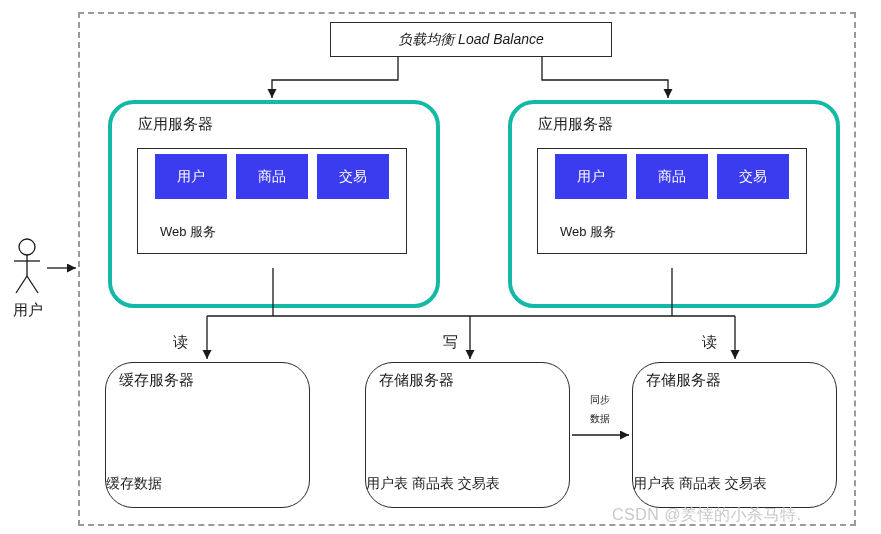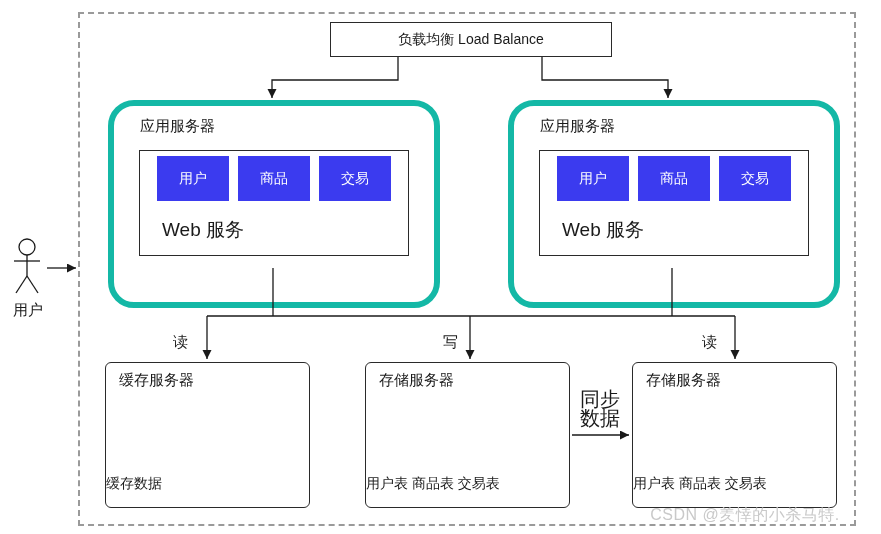--- a/index.html
+++ b/index.html
@@ -10,59 +10,60 @@
   .abs{position:absolute;}
   .dashed-frame{
     left:78px;top:12px;width:778px;height:514px;
     border:2px dashed #9a9a9a;box-sizing:border-box;
   }
   .lb-box{
     left:330px;top:22px;width:282px;height:35px;box-sizing:border-box;
     border:1px solid #2a2a2a;background:#fff;
     display:flex;align-items:center;justify-content:center;
     font-size:14px;
+    font-style:italic;
   }
   .app-box{
     top:100px;width:332px;height:208px;box-sizing:border-box;
-    border:6px solid #14b8a6;border-radius:26px;background:#fff;
+    border:4px solid #14b8a6;border-radius:26px;background:#fff;
   }
   .app-left{left:108px;}
   .app-right{left:508px;}
   .app-title{position:absolute;left:26px;top:11px;font-size:15px;}
   .web-rect{
     position:absolute;left:25px;top:44px;width:270px;height:106px;box-sizing:border-box;
     border:1px solid #2a2a2a;background:#fff;
   }
   .module-row{
     position:absolute;left:0;top:5px;width:100%;box-sizing:border-box;
     padding:0 17px;display:flex;justify-content:space-between;
   }
   .module{
     width:72px;height:45px;background:#3b3bef;color:#ffffff;
     display:flex;align-items:center;justify-content:center;font-size:14px;
   }
-  .web-label{position:absolute;left:22px;bottom:12px;font-size:19px;}
+  .web-label{position:absolute;left:22px;bottom:12px;font-size:13px;}
   .data-box{
     top:362px;width:205px;height:146px;box-sizing:border-box;
-    border:1px solid #2a2a2a;border-radius:6px;background:#fff;
+    border:1px solid #2a2a2a;border-radius:28px;background:#fff;
   }
   .cache-box{left:105px;}
   .main-box{left:365px;}
   .slave-box{left:632px;}
   .data-title{position:absolute;left:13px;top:8px;font-size:15px;}
   .cyl-wrap{position:absolute;left:50%;top:36px;transform:translateX(-50%);}
   .data-caption{position:absolute;left:0;top:112px;width:100%;text-align:left;font-size:14px;}
   .edge-label{font-size:15px;line-height:17px;}
   .lbl-read-left{left:173px;top:333px;}
   .lbl-write{left:443px;top:333px;}
   .lbl-read-right{left:702px;top:333px;}
-  .lbl-sync{left:574px;top:390px;width:52px;text-align:center;font-size:20px;line-height:19px;}
+  .lbl-sync{left:574px;top:390px;width:52px;text-align:center;font-size:10px;line-height:19px;}
   .actor-label{left:10px;top:301px;width:36px;text-align:center;font-size:15px;}
   .watermark{
-    left:612px;top:505px;width:266px;text-align:center;
+    left:612px;top:505px;width:266px;text-align:left;
     font-size:16px;color:#c9c9c9;letter-spacing:0.5px;
   }
   #wires{position:absolute;left:0;top:0;width:881px;height:534px;pointer-events:none;z-index:5;}
   #wires polyline,#wires line{fill:none;stroke:#1a1a1a;stroke-width:1.3;}
   #wires circle{fill:#fff;stroke:#1a1a1a;stroke-width:1.3;}
   .cyl-svg path,.cyl-svg ellipse{fill:#ffffff;stroke:#222222;stroke-width:1.3;}
   .cyl-svg text{font-family:"Liberation Sans","DejaVu Sans",sans-serif;font-size:14px;fill:#111;text-anchor:middle;}
 </style>
 </head>
 <body>

